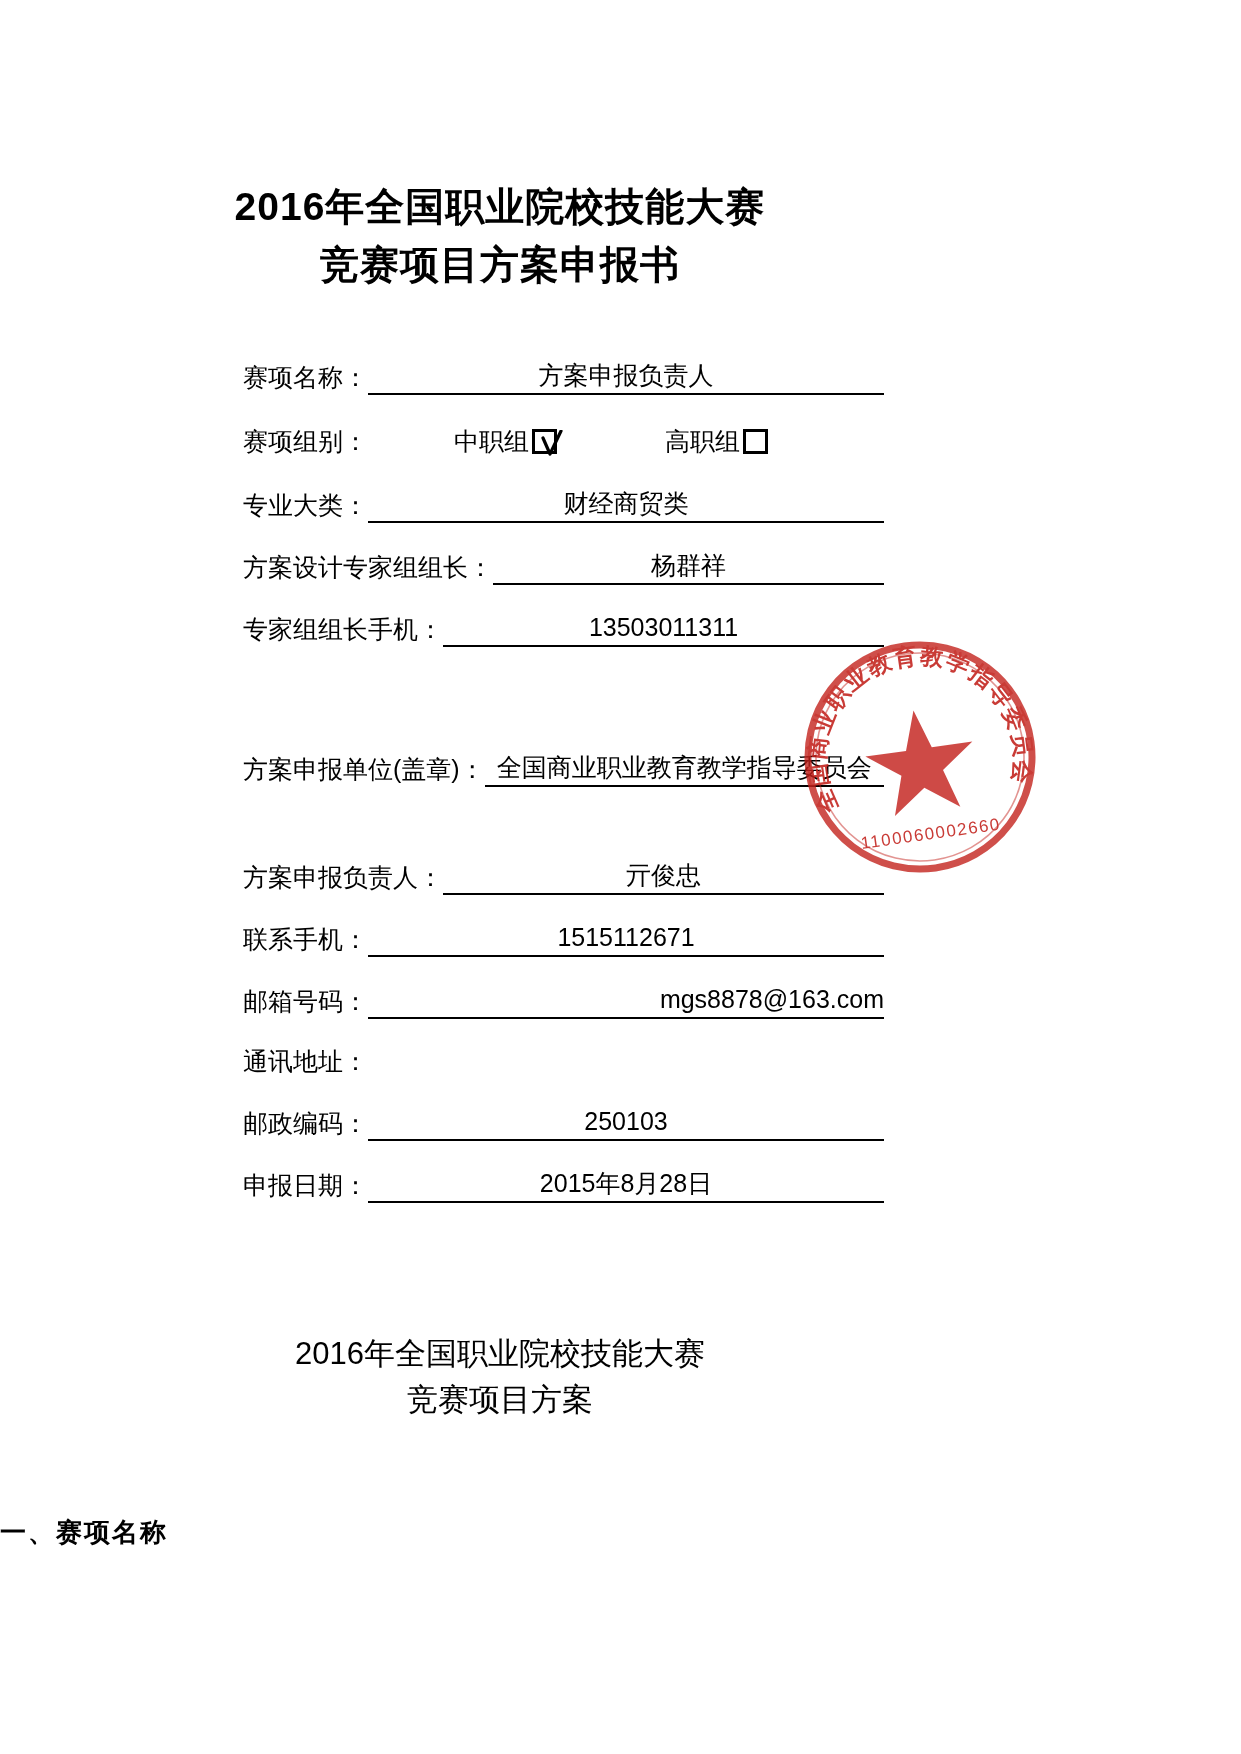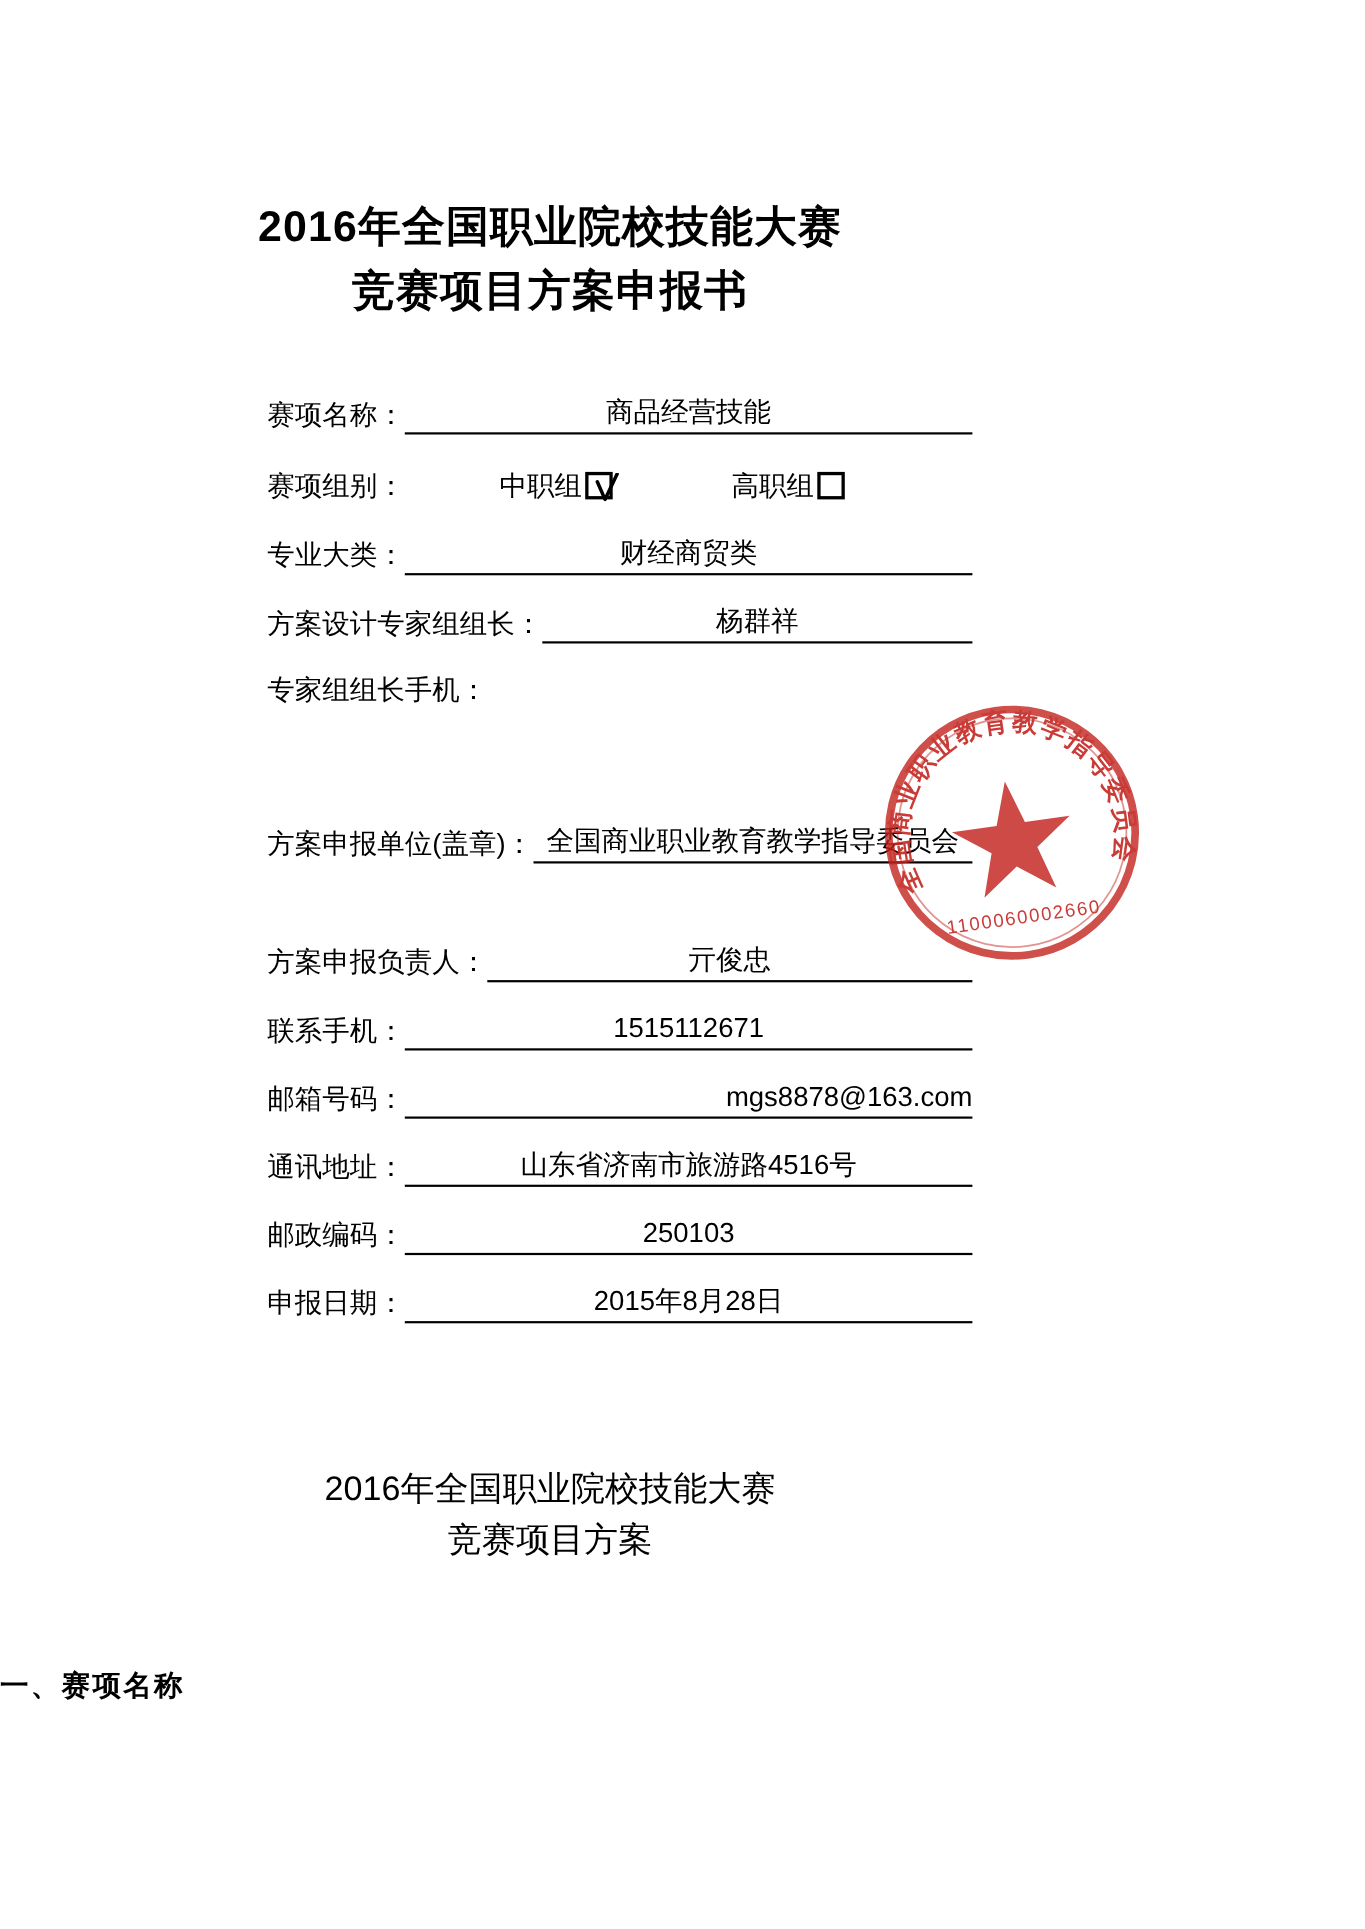--- a/index.html
+++ b/index.html
@@ -145,21 +145,21 @@
 
   <div class="doc-title">
     <span>2016年全国职业院校技能大赛</span>
     <span class="line2">竞赛项目方案申报书</span>
   </div>
 
   <div class="form">
 
     <div class="frow row-name">
       <span class="flabel">赛项名称：</span>
-      <span class="fvalue">商品经营技能</span>
+      <span class="fvalue">方案申报负责人</span>
     </div>
 
     <div class="group-row">
       <span class="group-label">赛项组别：</span>
 
       <span class="group-opt first">
         <span>中职组</span>
         <span class="cbox">
           <svg class="tick" viewBox="0 0 22 26">
             <path d="M2 8 L9 24 L20 1" fill="none" stroke="#000" stroke-width="3.2" stroke-linecap="round" stroke-linejoin="round"></path>
@@ -178,20 +178,21 @@
       <span class="fvalue">财经商贸类</span>
     </div>
 
     <div class="frow row-leader">
       <span class="flabel">方案设计专家组组长：</span>
       <span class="fvalue">杨群祥</span>
     </div>
 
     <div class="frow row-leaderphone">
       <span class="flabel">专家组组长手机：</span>
+      <span class="fvalue">13503011311</span>
     </div>
 
     <div style="height:78px"></div>
 
     <div class="frow row-unit">
       <span class="flabel">方案申报单位(盖章)：</span>
       <span class="fvalue">全国商业职业教育教学指导委员会</span>
     </div>
 
     <div class="frow row-owner">
@@ -204,21 +205,20 @@
       <span class="fvalue">1515112671</span>
     </div>
 
     <div class="frow row-email">
       <span class="flabel">邮箱号码：</span>
       <span class="fvalue">mgs8878@163.com</span>
     </div>
 
     <div class="frow row-address">
       <span class="flabel">通讯地址：</span>
-      <span class="fvalue">山东省济南市旅游路4516号</span>
     </div>
 
     <div class="frow row-postcode">
       <span class="flabel">邮政编码：</span>
       <span class="fvalue">250103</span>
     </div>
 
     <div class="frow row-date">
       <span class="flabel">申报日期：</span>
       <span class="fvalue">2015年8月28日</span>

